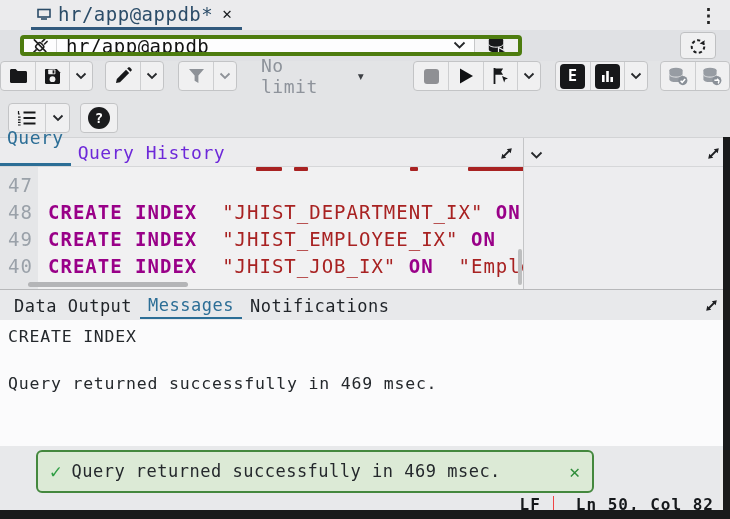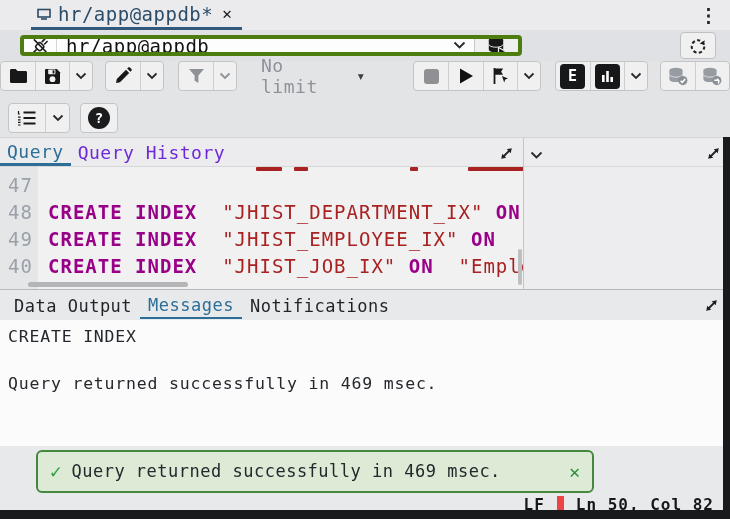--- a/index.html
+++ b/index.html
@@ -51,21 +51,21 @@
   .sq-black { width: 25px; height: 25px; background: #17181a; border-radius: 4px; color: #fff; display: flex; align-items: center; justify-content: center; font-size: 15px; font-weight: bold; }
   .stop-sq { width: 15px; height: 15px; background: #8f9094; border-radius: 3px; }
   .help-btn { margin-left: 10px; width: 38px; height: 30px; border: 1px solid #c3c4c6; border-radius: 4px; background: #f0f0f1; display: flex; align-items: center; justify-content: center; cursor: pointer; }
   .help-disc { width: 22px; height: 22px; border-radius: 50%; background: #1b1c1e; color: #fff; font-size: 14px; font-weight: bold; display: flex; align-items: center; justify-content: center; }
   
   .split-top { height: 152px; display: flex; background: #ececee; border-top: 1px solid #d2d3d5; }
   .epane { width: 524px; border-right: 1px solid #c4c5c7; display: flex; flex-direction: column; }
   .spane { flex: 1; display: flex; flex-direction: column; }
   .qtabs { height: 28px; display: flex; align-items: flex-end; background: #ececee; }
   .qtab { font-size: 18px; letter-spacing: 0.5px; padding: 0 7px 3px 7px; color: #6d28d9; cursor: pointer; white-space: nowrap; }
-  .qtab.active { color: #2c6e96; border-bottom: 3px solid #2c6e96; padding-bottom: 1px; }
+  .qtab.active { color: #2c6e96; border-bottom: 3px solid #2c6e96; padding-bottom: 15px; }
   .scratch-tab { color: #2c6e96; border-bottom: 3px solid #235a80; flex: 0 0 auto; width: 131px; overflow: hidden; }
   .qtabs .expander { margin-left: auto; margin-right: 8px; padding-bottom: 4px; cursor: pointer; }
   .spane .expander { margin-left: auto; }
   .sp-chev { padding-bottom: 6px; margin-left: 6px; cursor: pointer; }
   
   .editor { flex: 1; position: relative; display: flex; overflow: hidden; border-top: 1px solid #d6d7d9; cursor: text; }
   .gutter { width: 38px; background: #e5e6e8; padding: 7px 0 0 8px; }
   .gutter .ln { height: 27px; font-size: 19px; color: #9aa1a9; letter-spacing: 1px; }
   .code { flex: 1; background: #f1f1f2; padding: 7px 0 0 10px; overflow: hidden; position: relative; }
   .cl { height: 27px; font-size: 19px; letter-spacing: 1px; white-space: pre; }
@@ -90,21 +90,21 @@
     margin-left: 30px; height: 43px; width: 558px;
     background: #dcead6; border: 2px solid #44883e; border-radius: 6px;
     display: flex; align-items: center; padding: 0 12px; gap: 10px;
   }
   .toast .check { color: #2f9e44; font-size: 19px; font-weight: bold; }
   .toast .ttext { font-size: 17px; letter-spacing: 0.5px; color: #24282c; white-space: nowrap; }
   .toast .tclose { margin-left: auto; color: #2f8d3a; font-size: 18px; cursor: pointer; }
   
   .statusrow { height: 14px; background: #e8e9eb; display: flex; justify-content: flex-end; align-items: flex-start; padding-right: 16px; overflow: visible; font-weight: bold; }
   .statusrow .seg { font-size: 16px; letter-spacing: 1px; color: #15181b; line-height: 18px; }
-  .statusrow .seg + .seg { border-left: 7px solid #ef4444; margin-left: 12px; padding-left: 12px; }
+  .statusrow .seg + .seg { border-left: 1px solid #ef4444; margin-left: 12px; padding-left: 22px; }
   
   .edge-bottom { position: absolute; left: 0; right: 0; bottom: 0; height: 9px; background: #191a1b; z-index: 20; }
   .edge-right { position: absolute; top: 137px; right: 0; bottom: 0; width: 7px; background: #191a1b; z-index: 20; }
   svg { display: block; }
 </style>
 </head>
 <body>
 
 <div class="window">
 

